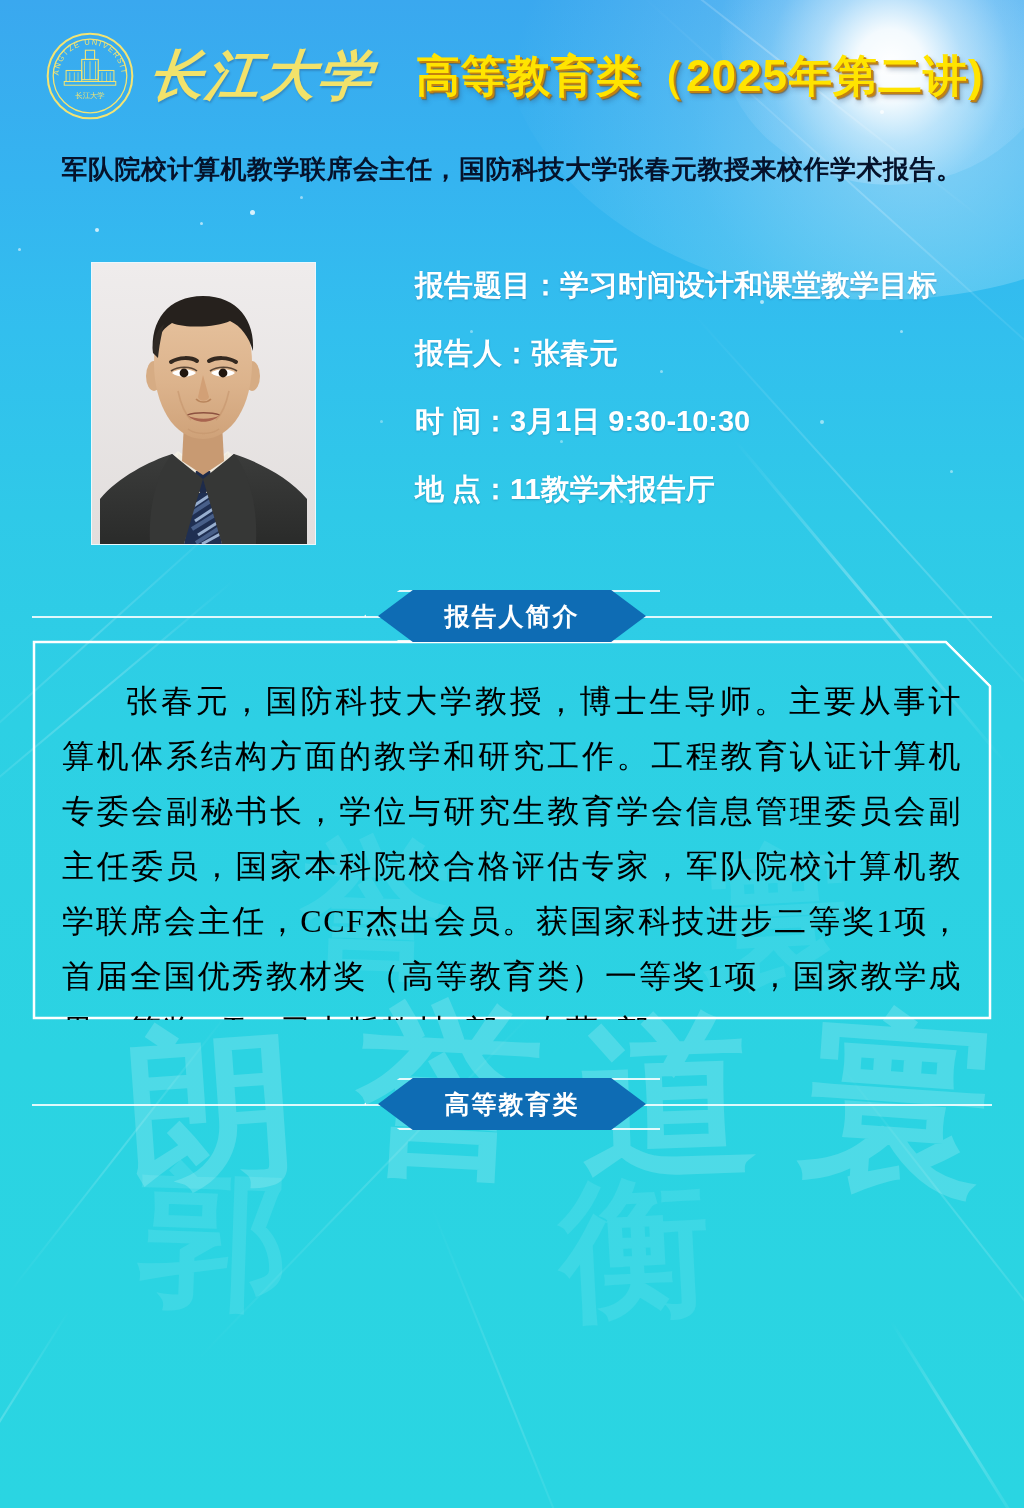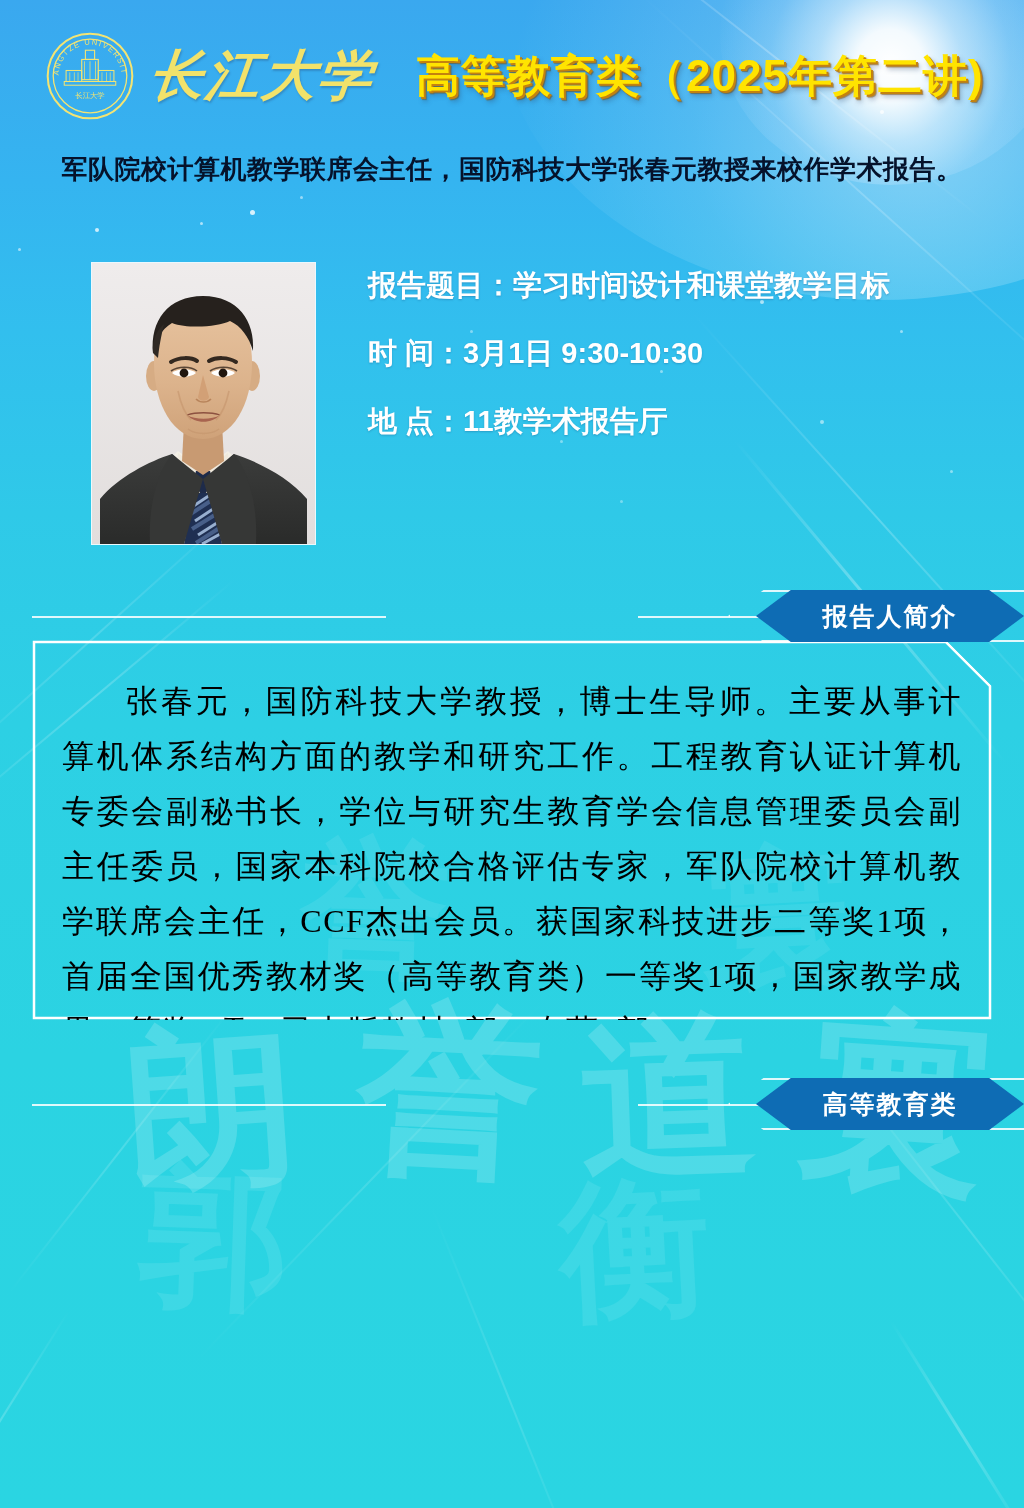--- a/index.html
+++ b/index.html
@@ -133,20 +133,21 @@
     color:#05122b;
     letter-spacing:0.5px;
   }
 
   
   #speaker {
     position:relative;
     z-index:5;
     display:flex;
     padding:48px 0 0 92px;
+    gap:47px;
   }
   .photo-frame {
     width:223px; height:281px;
     flex:0 0 auto;
     background:#ffffff;
     padding:0;
     box-shadow:0 0 0 1px rgba(255,255,255,0.9);
     overflow:hidden;
     position:relative;
   }
@@ -166,21 +167,21 @@
     text-shadow:0 1px 2px rgba(20,70,120,0.30);
   }
   .details .line:last-child { margin-bottom:12px; }
 
   
   .section { position:relative; z-index:5; }
   .banner-wrap {
     position:relative;
     height:52px;
     display:flex;
-    justify-content:flex-end;
+    justify-content:center;
     align-items:center;
   }
   .banner-wrap .rule {
     position:absolute;
     top:50%;
     height:2px;
     background:rgba(255,255,255,0.85);
   }
   .rule-l { left:32px; right:638px; }
   .rule-r { left:638px; right:32px; }
@@ -426,20 +427,21 @@
           <path d="M 86,128 C 89,142 94,152 99,157" stroke="#c2926a" stroke-width="1.6" fill="none" opacity=".55"></path>
           <path d="M 137,128 C 134,142 129,152 124,157" stroke="#c2926a" stroke-width="1.6" fill="none" opacity=".55"></path>
 
           <path d="M 96,166 C 104,172 119,172 127,166" stroke="#c2926a" stroke-width="1.4" fill="none" opacity=".5"></path>
         </g>
       </svg>
     </div>
 
     <div class="details">
       <div class="line">报告题目：学习时间设计和课堂教学目标</div>
+      <div class="line">报告人：张春元</div>
       <div class="line">时 间：3月1日 9:30-10:30</div>
       <div class="line">地 点：11教学术报告厅</div>
     </div>
   </div>
 
   <div class="section" id="bio-section">
     <div class="banner-wrap">
       <div class="rule rule-l"></div>
       <div class="rule rule-r"></div>
       <div class="banner-ghost"></div>

